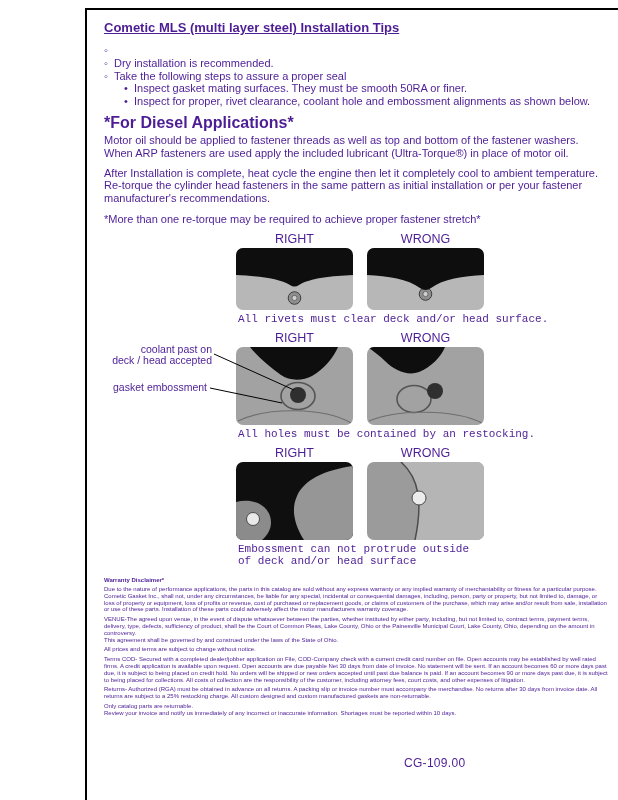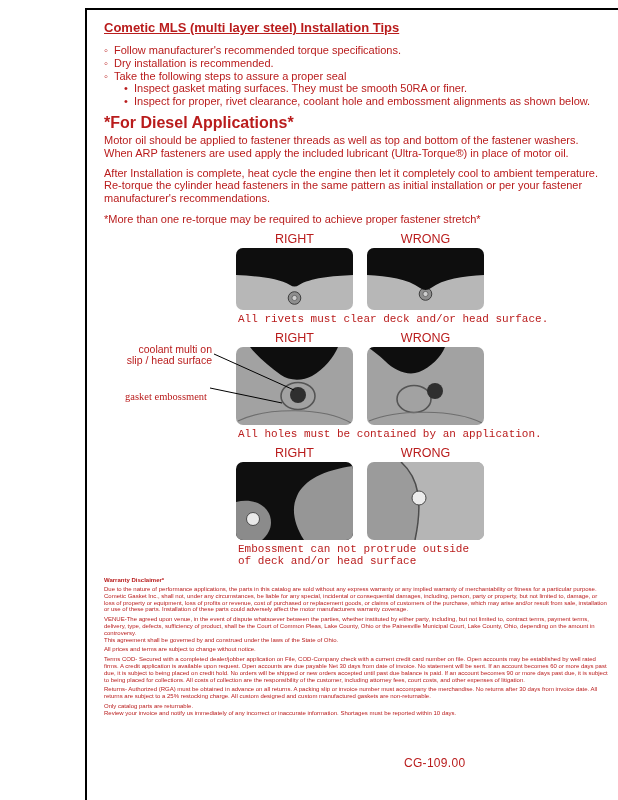--- a/index.html
+++ b/index.html
@@ -1,18 +1,18 @@
 <!DOCTYPE html>
 <html><head>
 <meta charset="utf-8">
 <style>
   html,body { margin:0; padding:0; background:#ffffff; }
   .page {
     position:relative; width:618px; height:800px; background:#ffffff;
-    font-family:"Liberation Sans", sans-serif; color:#b91c1c; overflow:hidden;
+    font-family:"Liberation Sans", sans-serif; color:#4c1d95; overflow:hidden;
   }
   .frame-top { position:absolute; left:85px; right:0; top:8px; border-top:2px solid #000; }
   .frame-left { position:absolute; left:85px; top:8px; bottom:0; border-left:2px solid #000; }
 
   .content { position:absolute; left:104px; top:20px; width:504px; }
 
   .title { font-size:13px; line-height:16px; font-weight:bold; text-decoration:underline; margin:0 0 8px 0; }
 
   .b-line { display:flex; font-size:11px; line-height:12.8px; }
   .b-marker { width:10px; text-align:left; flex:0 0 auto; }
@@ -27,21 +27,21 @@
   .fig-row { position:relative; padding-left:132px; }
   .fig-grid { display:flex; gap:14px; }
   .fig-col { width:117px; }
   .fig-label { text-align:center; font-size:12.5px; line-height:13px; height:15px; }
   .fig-img { display:block; }
   .fig-caption { font-size:11px; line-height:12.8px; margin:3px 0 6px 2px;font-family:Liberation Mono, monospace; }
   .fig-caption.two-line { width:235px; margin-bottom:7px; }
 
   .callout { position:absolute; text-align:right; font-size:10.5px; line-height:11.5px; }
   .callout-1 { left:0; top:12px; width:108px; }
-  .callout-2 { left:0; top:59px; width:103px;font-family:Liberation Serif, serif; }
+  .callout-2 { left:0; top:50px; width:103px; }
   .leader-svg { position:absolute; left:0; top:0; pointer-events:none; }
 
   .disclaimer { margin-top:9px; width:504px; font-size:6px; line-height:6.8px; }
   .disc-h { font-weight:bold; margin:0 0 2px 0; }
   .disc-p { margin:0 0 3px 0; }
   .disc-p.tight { margin:0; }
 
   .footer { position:absolute; left:404px; top:756px; font-size:12px; letter-spacing:0.3px; }
 </style>
 </head>
@@ -51,21 +51,20 @@
   <div class="frame-top"></div>
   <div class="frame-left"></div>
 
   <div class="content">
 
     <div class="title">Cometic MLS (multi layer steel) Installation Tips</div>
 
     <div>
       <div class="b-line">
         <span class="b-marker">◦</span>
-        <span>Follow manufacturer's recommended torque specifications.</span>
       </div>
       <div class="b-line">
         <span class="b-marker">◦</span>
         <span>Dry installation is recommended.</span>
       </div>
       <div class="b-line">
         <span class="b-marker">◦</span>
         <span>Take the following steps to assure a proper seal</span>
       </div>
       <div class="b-line sub">
@@ -118,22 +117,22 @@
                 <path d="M0 0 H117 V27 C96 28 76 31 64 40 Q58.5 44 53 40 C41 31 21 28 0 27 Z" fill="#0e0e0e"></path>
               </g>
             </svg>
           </div>
         </div>
         <div class="fig-caption">All rivets must clear deck and/or head surface.</div>
       </div>
 
       <div class="fig-row">
         <div class="callout callout-1">
-          <div>coolant multi on</div>
-          <div>slip / head surface</div>
+          <div>coolant past on</div>
+          <div>deck / head accepted</div>
         </div>
         <div class="callout callout-2">gasket embossment</div>
         <svg class="leader-svg" width="250" height="100">
           <line x1="110" y1="22" x2="190" y2="58" stroke="#000" stroke-width="1"></line>
           <line x1="106" y1="56" x2="178" y2="71" stroke="#000" stroke-width="1"></line>
         </svg>
         <div class="fig-grid">
           <div class="fig-col">
             <div class="fig-label">RIGHT</div>
             <svg class="fig-img" width="117" height="78" viewBox="0 0 117 78">
@@ -162,21 +161,21 @@
               <g clip-path="url(#c2b)">
                 <rect width="117" height="78" fill="#a2a2a2"></rect>
                 <path d="M0 0 H78 C74 10 64 20 52 25 C41 29 28 24 18 14 C12 8 5 3 0 0 Z" fill="#0e0e0e"></path>
                 <ellipse cx="47" cy="52" rx="17" ry="13.5" fill="none" stroke="#555555" stroke-width="1.6"></ellipse>
                 <circle cx="68" cy="44" r="8" fill="#2f2f2f"></circle>
                 <path d="M2 74 C30 62 88 62 115 76" fill="none" stroke="#6e6e6e" stroke-width="1.2"></path>
               </g>
             </svg>
           </div>
         </div>
-        <div class="fig-caption">All holes must be contained by an application.</div>
+        <div class="fig-caption">All holes must be contained by an restocking.</div>
       </div>
 
       <div class="fig-row">
         <div class="fig-grid">
           <div class="fig-col">
             <div class="fig-label">RIGHT</div>
             <svg class="fig-img" width="117" height="78" viewBox="0 0 117 78">
               <defs>
                   <clipPath id="c3a">
                     <rect width="117" height="78" rx="7"></rect>

